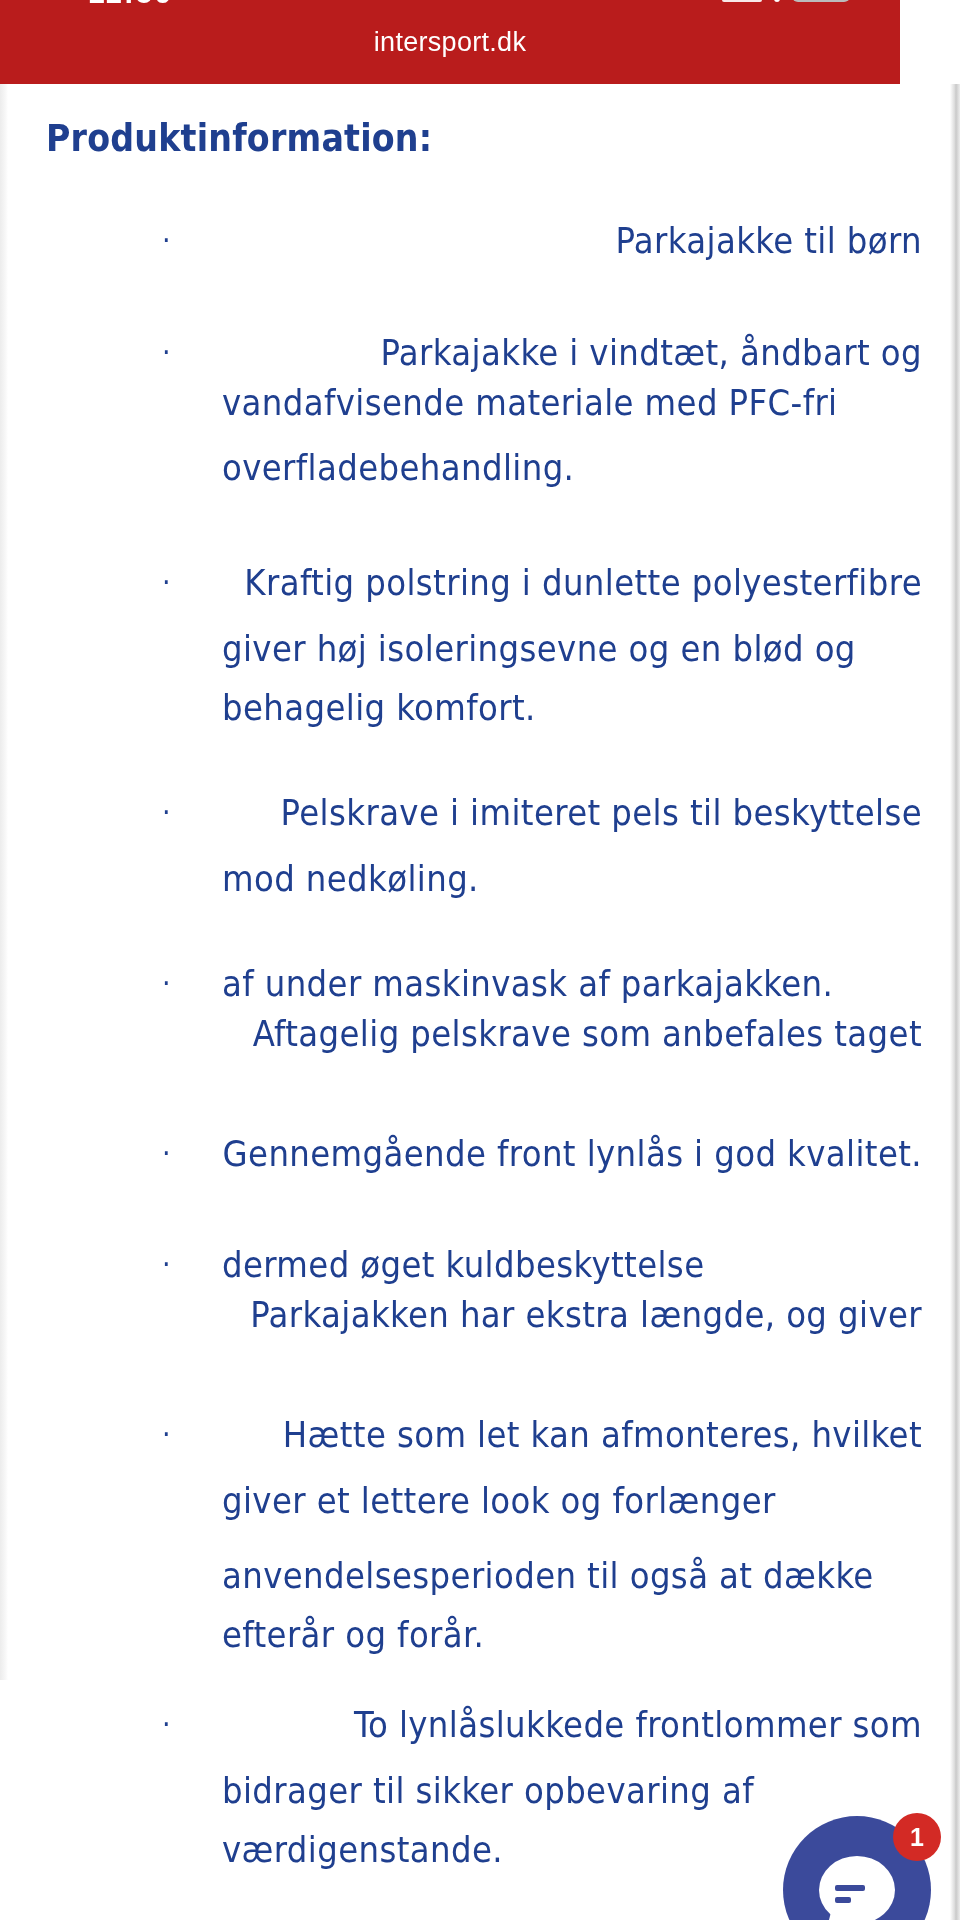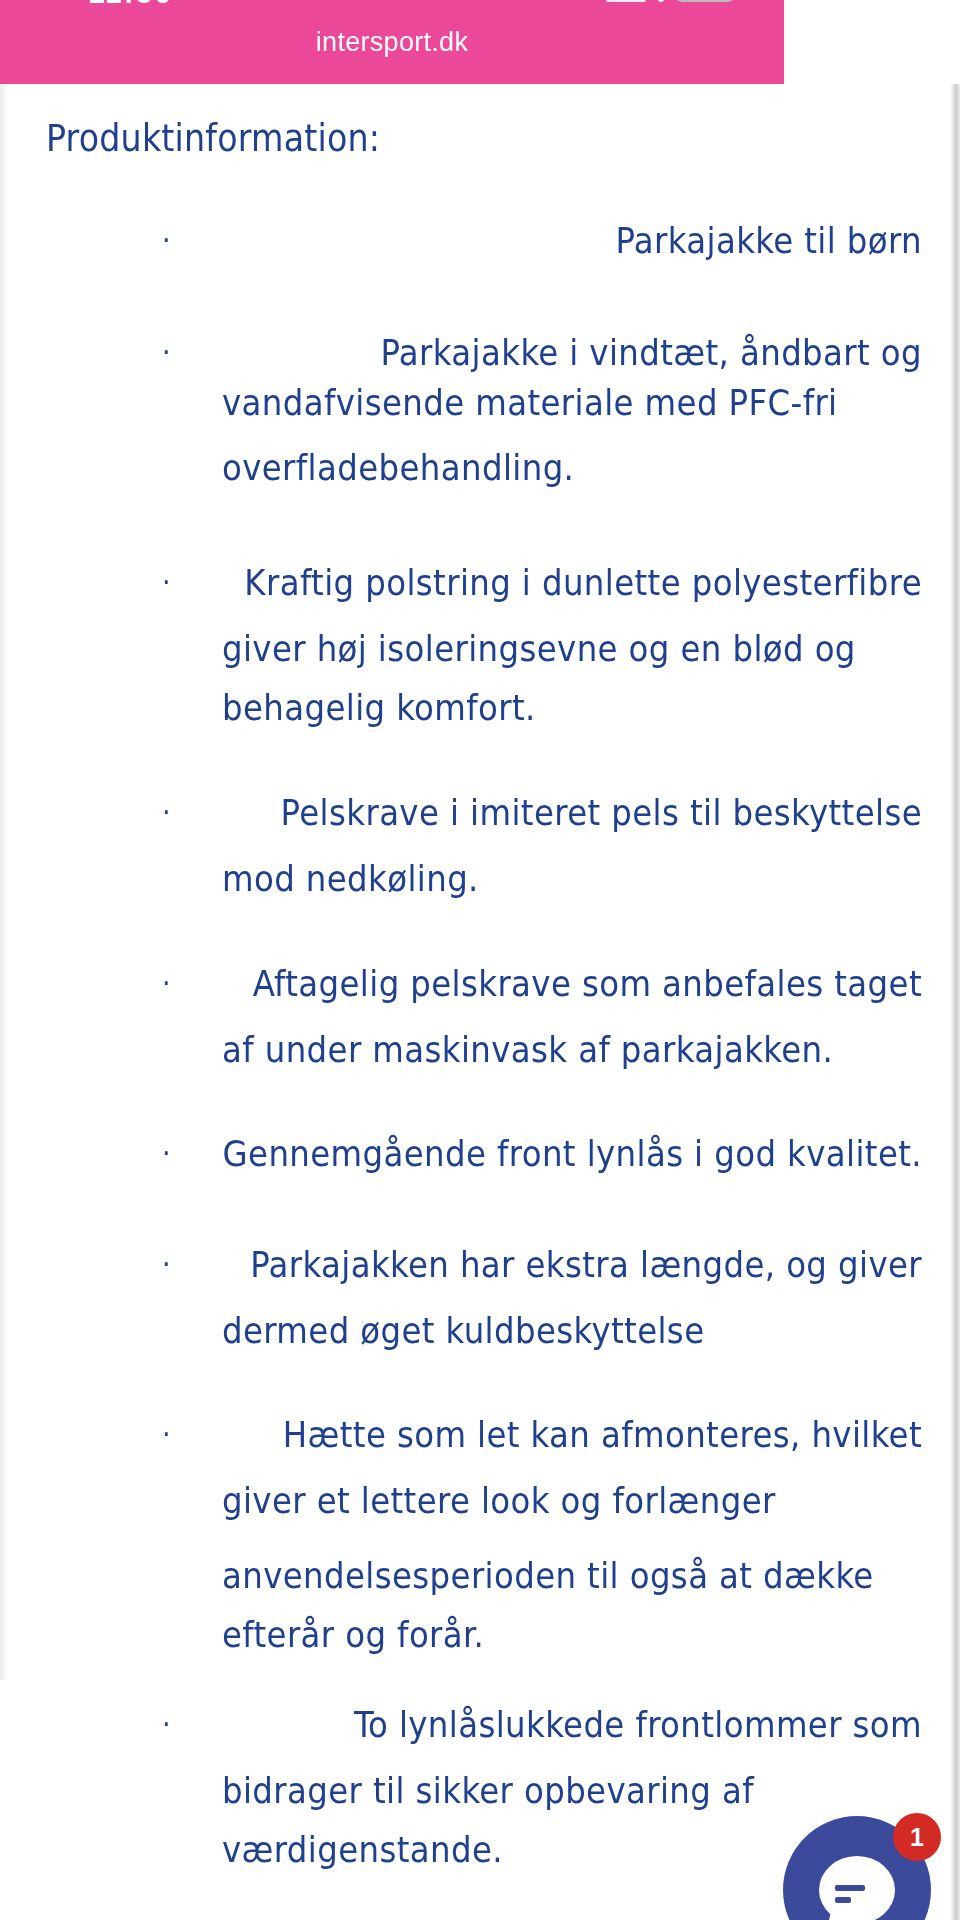--- a/index.html
+++ b/index.html
@@ -2,22 +2,22 @@
 <html><head>
   <meta charset="utf-8">
   <style>
     html, body { margin: 0; padding: 0; }
     body {
       width: 960px; height: 1920px; overflow: hidden; position: relative;
       background: #ffffff;
       font-family: "DejaVu Sans Condensed", "Liberation Sans Narrow", "Liberation Sans", sans-serif;
     }
     .topbar {
-      position: absolute; left: 0; top: 0; width: 768px; height: 84px;
-      background: #ec4899; z-index: 5; padding-left: 16px;
+      position: absolute; left: 0; top: 0; width: 900px; height: 84px;
+      background: #b91c1c; z-index: 5;
     }
     .status-time {
       position: absolute; left: 88px; top: -18px; height: 22px; width: 82px;
       overflow: hidden;
     }
     .status-time span {
       display: block; color: #fff; font-family: "Liberation Sans", sans-serif;
       font-weight: bold; font-size: 30px; line-height: 22px; letter-spacing: 2px;
     }
     .status-right {
@@ -39,21 +39,21 @@
       position: absolute; right: 0; top: 84px; width: 10px; height: 1836px;
       background: linear-gradient(to right, #ffffff, #dcdcdc 45%, #c9c9c9 60%, #ededed);
     }
     .content {
       position: absolute; left: 0; top: 84px; width: 960px;
       color: #1f3f8f;
     }
     .heading {
       position: absolute; left: 46px; top: 30px;
       font-size: 37px; line-height: 50px; letter-spacing: 0.2px;
-      margin: 0; font-weight: normal;
+      margin: 0; font-weight: bold;
     }
     .bullets { list-style: none; margin: 0; padding: 0; }
     .bullet {
       position: absolute; left: 162px; width: 760px;
       font-size: 36px; letter-spacing: 0.4px;
     }
     .bullet .dot {
       position: absolute; left: 0; top: 0; font-size: 30px; line-height: 50px;
     }
     .bullet .line {
@@ -116,33 +116,33 @@
     </li>
 
     <li class="bullet" style="top:704px">
       <span class="dot">·</span>
       <span class="line first" style="margin-bottom:16px">Pelskrave i imiteret pels til beskyttelse</span>
       <span class="line cont">mod nedkøling.</span>
     </li>
 
     <li class="bullet" style="top:875px">
       <span class="dot">·</span>
+      <span class="line cont">af under maskinvask af parkajakken.</span>
       <span class="line first" style="margin-bottom:16px">Aftagelig pelskrave som anbefales taget</span>
-      <span class="line cont">af under maskinvask af parkajakken.</span>
     </li>
 
     <li class="bullet" style="top:1045px">
       <span class="dot">·</span>
       <span class="line first">Gennemgående front lynlås i god kvalitet.</span>
     </li>
 
     <li class="bullet" style="top:1156px">
       <span class="dot">·</span>
+      <span class="line cont">dermed øget kuldbeskyttelse</span>
       <span class="line first" style="margin-bottom:16px">Parkajakken har ekstra længde, og giver</span>
-      <span class="line cont">dermed øget kuldbeskyttelse</span>
     </li>
 
     <li class="bullet" style="top:1326px">
       <span class="dot">·</span>
       <span class="line first" style="margin-bottom:16px">Hætte som let kan afmonteres, hvilket</span>
       <span class="line cont" style="margin-bottom:25px">giver et lettere look og forlænger</span>
       <span class="line cont" style="margin-bottom:9px">anvendelsesperioden til også at dække</span>
       <span class="line cont">efterår og forår.</span>
     </li>
 

